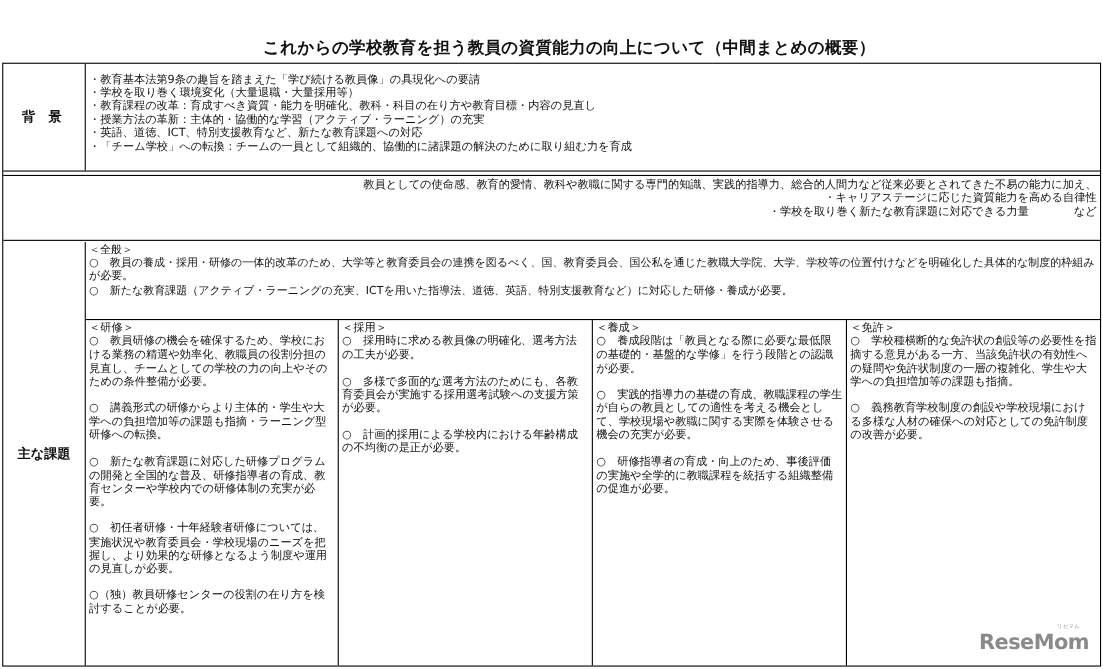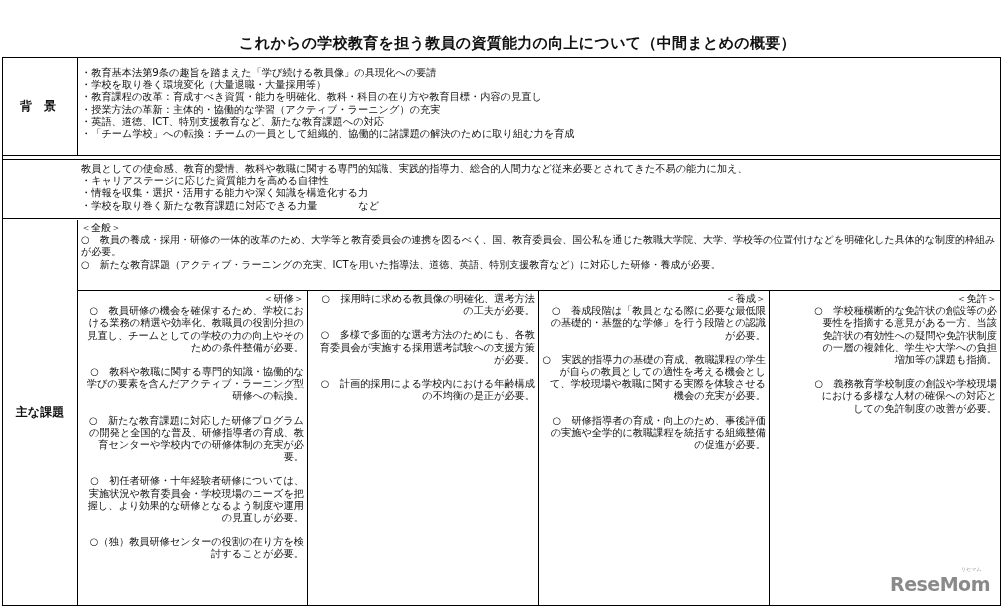--- a/index.html
+++ b/index.html
@@ -20,21 +20,21 @@
     border-right: 1.5px solid #000;
     display: flex; align-items: center; justify-content: center; text-align: center;
     font-weight: bold; font-size: 11px; line-height: 13px; padding: 2px;
   }
   .content {
     position: absolute; left: 75px; right: 0; top: 0; bottom: 0;
     font-size: 10.2px; line-height: 12.2px; padding: 2px 3px;
   }
   .bullet-line { white-space: nowrap; }
   .general { position: absolute; left: 0; right: 0; top: 0; height: 71px; border-bottom: 1px solid #000; padding: 2px 3px; font-size: 10px; line-height: 12.2px; }
-  .cols { position: absolute; left: 0; right: 0; top: 71px; bottom: 0; text-align: right; }
+  .cols { position: absolute; left: 0; right: 0; top: 71px; bottom: 0; }
   .col { position: absolute; top: 0; bottom: 0; padding: 2px 3px; font-size: 10.2px; line-height: 12.2px; border-right: 1px solid #000; }
   .col:last-child { border-right: none; }
   .col-head { display: block; }
   .item { display: block; margin-bottom: 12px; }
   .logo {
     position: absolute; left: 890px; top: 573px; font-family: "DejaVu Sans", sans-serif;
     font-weight: bold; font-size: 19px; color: #8a8a8a; letter-spacing: -0.5px;
   }
   .logo-sub { position: absolute; left: 961px; top: 566px; font-size: 5px; color: #999; }
 </style>
@@ -51,57 +51,57 @@
       <div class="bullet-line">・教育基本法第9条の趣旨を踏まえた「学び続ける教員像」の具現化への要請</div>
       <div class="bullet-line">・学校を取り巻く環境変化（大量退職・大量採用等）</div>
       <div class="bullet-line">・教育課程の改革：育成すべき資質・能力を明確化、教科・科目の在り方や教育目標・内容の見直し</div>
       <div class="bullet-line">・授業方法の革新：主体的・協働的な学習（アクティブ・ラーニング）の充実</div>
       <div class="bullet-line">・英語、道徳、ICT、特別支援教育など、新たな教育課題への対応</div>
       <div class="bullet-line">・「チーム学校」への転換：チームの一員として組織的、協働的に諸課題の解決のために取り組む力を育成</div>
     </div>
   </div>
 
   <div class="row" style="top:101px; height:60px; border-top:1.5px solid #000;">
-    <div class="content" style="padding-top:3px;">
+    <div class="content" style="padding-top:3px;text-align:right;">
       <div class="bullet-line">教員としての使命感、教育的愛情、教科や教職に関する専門的知識、実践的指導力、総合的人間力など従来必要とされてきた不易の能力に加え、</div>
       <div class="bullet-line">・キャリアステージに応じた資質能力を高める自律性</div>
-      <div class="bullet-line">・情報を収集・選択・活用する能力や深く知識を構造化する力</div>
       <div class="bullet-line">・学校を取り巻く新たな教育課題に対応できる力量　　　　など</div>
     </div>
   </div>
 
   <div class="row last" style="top:162px; bottom:0;">
     <div class="label" style="font-size:12px;">主な課題</div>
     <div class="content" style="padding:0;">
       <div class="general">
         <span class="col-head">＜全般＞</span>
         <div>○　教員の養成・採用・研修の一体的改革のため、大学等と教育委員会の連携を図るべく、国、教育委員会、国公私を通じた教職大学院、大学、学校等の位置付けなどを明確化した具体的な制度的枠組みが必要。</div>
         <div>○　新たな教育課題（アクティブ・ラーニングの充実、ICTを用いた指導法、道徳、英語、特別支援教育など）に対応した研修・養成が必要。</div>
       </div>
       <div class="cols">
         <div class="col" style="left:0; width:230px;">
           <span class="col-head">＜研修＞</span>
           <span class="item">○　教員研修の機会を確保するため、学校における業務の精選や効率化、教職員の役割分担の見直し、チームとしての学校の力の向上やそのための条件整備が必要。</span>
-          <span class="item">○　教科や教職に関する専門的知識・協働的な学びの要素を含んだアクティブ・ラーニング型研修への転換。</span>
+          <span class="item">○　講義形式の研修からより主体的・学生や大学への負担増加等の課題も指摘・ラーニング型研修への転換。</span>
           <span class="item">○　新たな教育課題に対応した研修プログラムの開発と全国的な普及、研修指導者の育成、教育センターや学校内での研修体制の充実が必要。</span>
           <span class="item">○　初任者研修・十年経験者研修については、実施状況や教育委員会・学校現場のニーズを把握し、より効果的な研修となるよう制度や運用の見直しが必要。</span>
           <span class="item">○（独）教員研修センターの役割の在り方を検討することが必要。</span>
         </div>
         <div class="col" style="left:230px; width:231px;">
+          <span class="col-head">＜採用＞</span>
           <span class="item">○　採用時に求める教員像の明確化、選考方法の工夫が必要。</span>
           <span class="item">○　多様で多面的な選考方法のためにも、各教育委員会が実施する採用選考試験への支援方策が必要。</span>
           <span class="item">○　計画的採用による学校内における年齢構成の不均衡の是正が必要。</span>
         </div>
         <div class="col" style="left:461px; width:231px;">
           <span class="col-head">＜養成＞</span>
           <span class="item">○　養成段階は「教員となる際に必要な最低限の基礎的・基盤的な学修」を行う段階との認識が必要。</span>
           <span class="item">○　実践的指導力の基礎の育成、教職課程の学生が自らの教員としての適性を考える機会として、学校現場や教職に関する実際を体験させる機会の充実が必要。</span>
           <span class="item">○　研修指導者の育成・向上のため、事後評価の実施や全学的に教職課程を統括する組織整備の促進が必要。</span>
         </div>
-        <div class="col" style="left:733px; right:0;">
+        <div class="col" style="left:692px; right:0;">
           <span class="col-head">＜免許＞</span>
           <span class="item">○　学校種横断的な免許状の創設等の必要性を指摘する意見がある一方、当該免許状の有効性への疑問や免許状制度の一層の複雑化、学生や大学への負担増加等の課題も指摘。</span>
           <span class="item">○　義務教育学校制度の創設や学校現場における多様な人材の確保への対応としての免許制度の改善が必要。</span>
         </div>
       </div>
     </div>
   </div>
 </div>
 
 <div class="logo-sub">リセマム</div>

